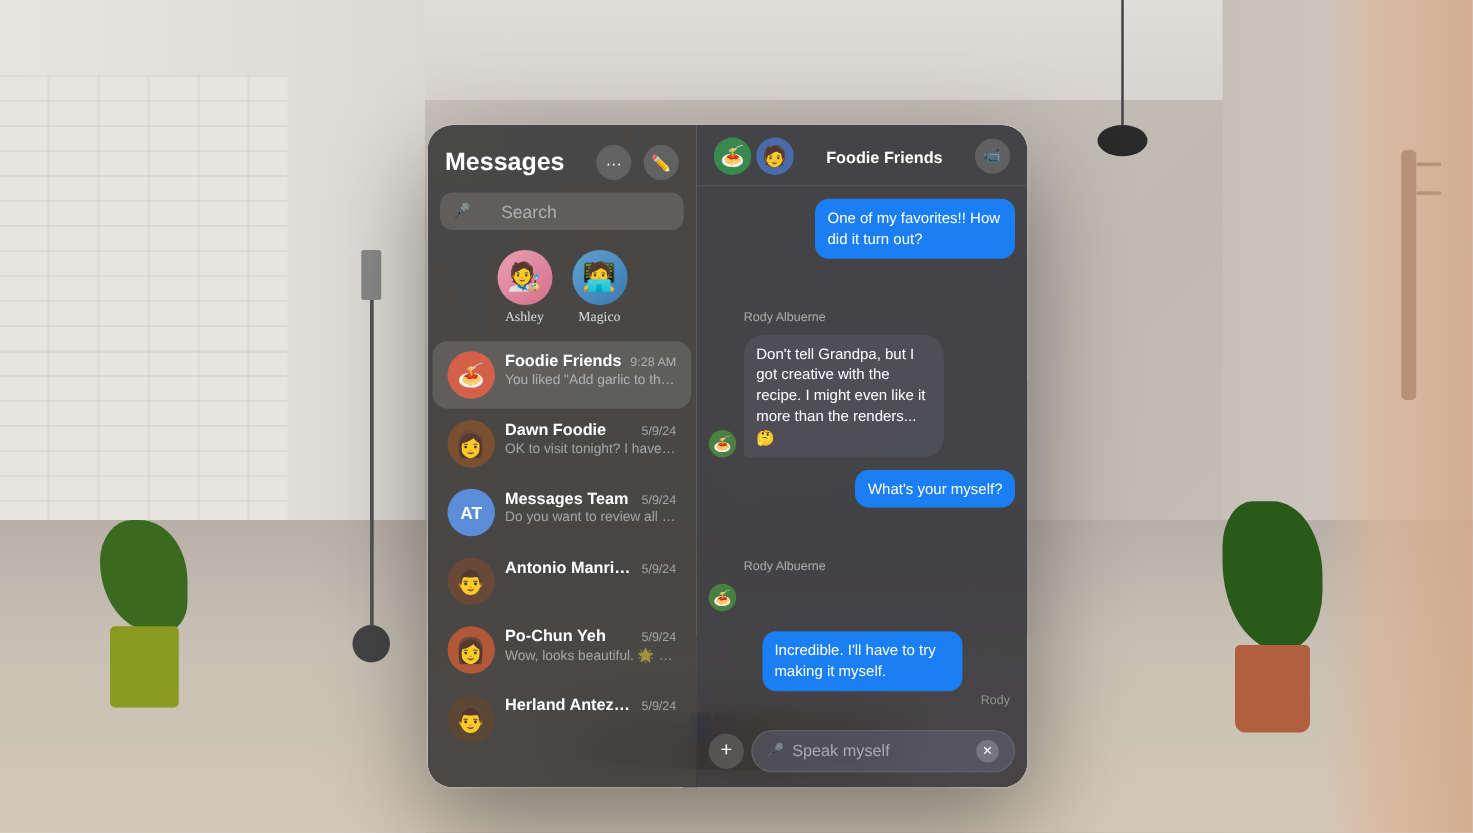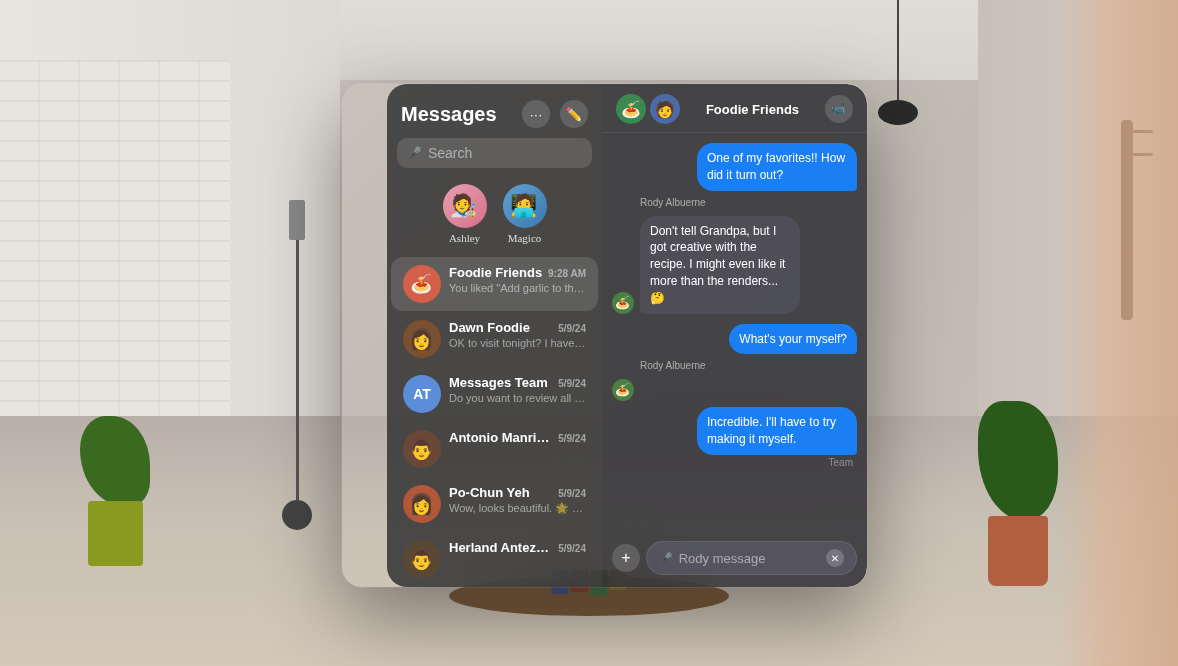--- a/index.html
+++ b/index.html
@@ -203,20 +203,21 @@
     }
 
     .search-icon-mic {
       color: rgba(255,255,255,0.6);
       font-size: 12px;
     }
 
     .search-placeholder {
       color: rgba(255,255,255,0.5);
       font-size: 14px;
+      margin-left: 18px;
     }
 
     .suggested-contacts {
       display: flex;
       gap: 16px;
       padding: 6px 14px 12px;
       justify-content: center;
     }
 
     .suggested-contact {
@@ -301,21 +302,20 @@
       white-space: nowrap;
       overflow: hidden;
       text-overflow: ellipsis;
     }
 
     .conv-time {
       font-size: 10px;
       color: rgba(255,255,255,0.5);
       flex-shrink: 0;
       margin-left: 4px;
-      font-weight: bold;
     }
 
     .conv-preview {
       font-size: 11px;
       color: rgba(255,255,255,0.5);
       white-space: nowrap;
       overflow: hidden;
       text-overflow: ellipsis;
     }
 
@@ -409,33 +409,35 @@
       padding: 7px 10px;
       border-radius: 16px;
       font-size: 12px;
       line-height: 1.4;
     }
 
     .msg-bubble.sent {
       background: #1a7ef5;
       color: #fff;
       border-bottom-right-radius: 4px;
+      border-radius: 11px;
     }
 
     .msg-bubble.received {
       background: rgba(80,80,90,0.85);
       color: #ffffff;
       border-bottom-left-radius: 4px;
     }
 
     .sender-name-label {
       font-size: 10px;
       color: rgba(255,255,255,0.55);
       margin-left: 28px;
       margin-bottom: 2px;
+      margin-top: 36px;
     }
 
     .read-label {
       font-size: 10px;
       color: rgba(255,255,255,0.4);
       text-align: right;
       padding-right: 4px;
       margin-top: -4px;
     }
 
@@ -543,21 +545,21 @@
   <div class="coat-rack" style="position:absolute;right:45px;top:120px;width:12px;height:200px;background:#4a3020;border-radius:4px;">
     <div style="display:flex;flex-direction:column;gap:20px;padding-top:10px;padding-left:12px;">
       <div style="width:20px;height:3px;background:#3a2010;border-radius:2px;"></div>
       <div style="width:20px;height:3px;background:#3a2010;border-radius:2px;"></div>
     </div>
   </div>
 
   <div class="curtain-right"></div>
 </div>
 
-<div class="messages-container" style="position:absolute;top:84px;left:342px;padding-left:45px;">
+<div class="messages-container" style="position:absolute;top:100px;left:342px;">
 
   <div class="messages-list-panel">
 
     <div class="messages-header">
       <span class="messages-title">Messages</span>
       <div class="header-icons">
         <div class="header-icon-btn">
           <span>···</span>
         </div>
         <div class="header-icon-btn">
@@ -682,34 +684,34 @@
 
       <div class="msg-bubble-row sent" style="margin-top:4px;">
         <div class="msg-bubble sent">What's your myself?</div>
       </div>
 
       <div class="sender-name-label">Rody Albuerne</div>
       <div class="msg-bubble-row received" style="position:relative;">
         <div class="msg-sender-avatar" style="background:#4a8040;">🍝</div>
       </div>
 
-      <div class="msg-bubble-row sent" style="">
+      <div class="msg-bubble-row sent" style="margin-top:10px;justify-content:center;">
         <div class="msg-bubble sent">Incredible. I'll have to try making it myself.</div>
       </div>
-      <div class="read-label">Team</div>
+      <div class="read-label">Rody</div>
 
     </div>
 
     <div class="chat-input-area">
       <div class="add-btn">
         <span>+</span>
       </div>
       <div class="speak-input">
         <span class="speak-mic-icon">🎤</span>
-        <span class="speak-text">Rody message</span>
+        <span class="speak-text">Speak myself</span>
         <div class="speak-clear-btn">
           <span>✕</span>
         </div>
       </div>
     </div>
 
   </div>
 </div>
 
 </body></html>

